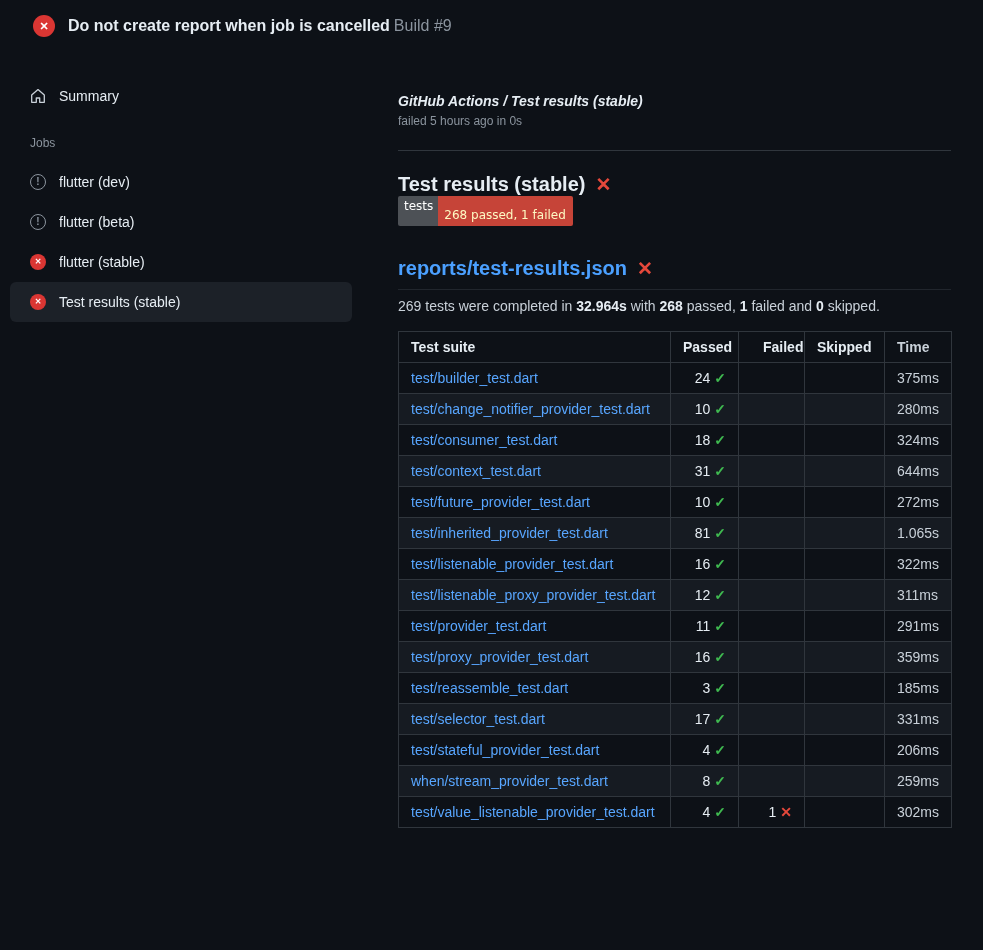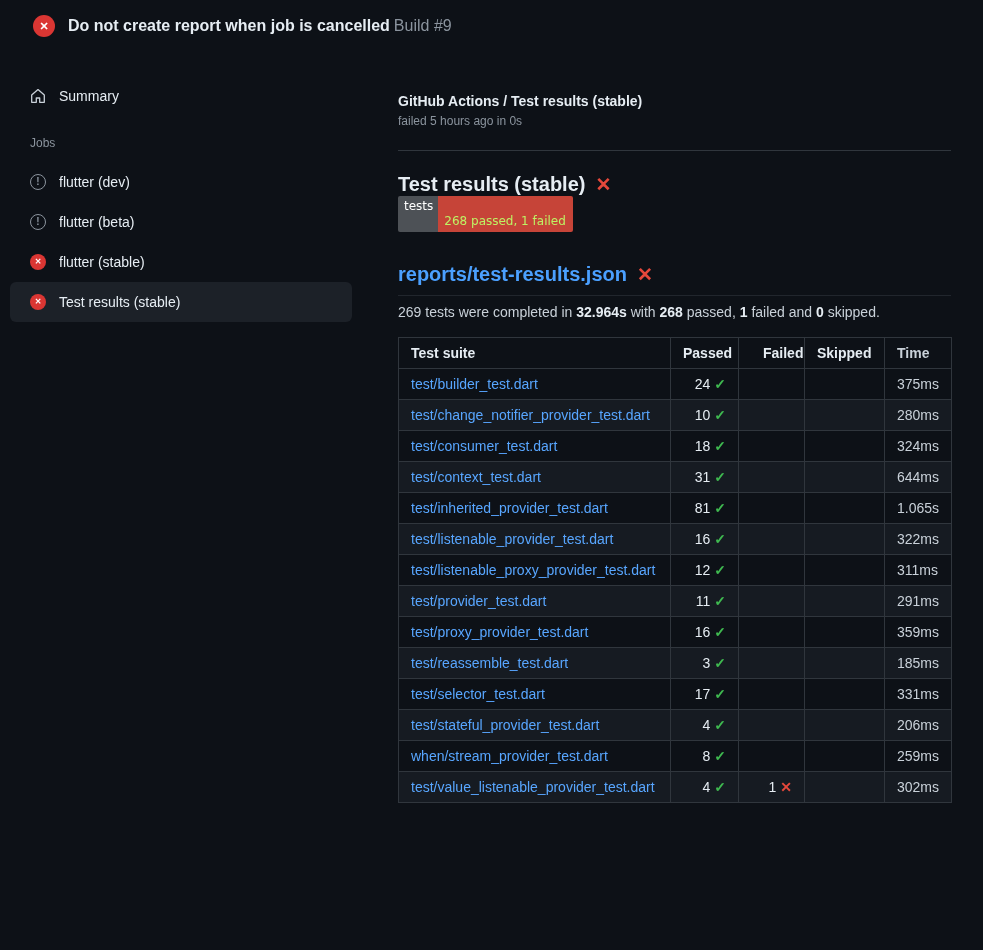--- a/index.html
+++ b/index.html
@@ -38,29 +38,29 @@
     flex:0 0 auto; line-height:1;
   }
   .icon-fail {
     width:16px; height:16px; border-radius:50%; background:#da3633; color:#fff;
     font-size:8px; font-weight:700; display:flex; align-items:center; justify-content:center;
     flex:0 0 auto; line-height:1;
   }
 
   
   .main { flex:1 1 auto; min-width:0; padding:44px 32px 0 36px; }
-  .breadcrumb { font-weight:700; font-size:14px; }
+  .breadcrumb { font-weight:700; font-size:14px;font-style:italic; }
   .status-line { color:#8b949e; font-size:12px; margin-top:5px; }
   .main-divider { border:none; border-top:1px solid #30363d; margin:22px 0 0 0; }
   .check-title { font-size:20px; font-weight:700; margin-top:22px; display:flex; align-items:center; gap:10px; line-height:23px; }
   .hx { color:#e5483b; font-weight:700; font-size:19px; line-height:1; }
 
   .badge { display:inline-flex; font-size:12px; border-radius:2px; overflow:hidden; line-height:1; font-family:"DejaVu Sans", sans-serif; }
   .badge .b-label { background:#4d5156; color:#fff; padding:4px 5px 5px 6px; }
-  .badge .b-value { background:#c64438; color:#bef264; padding:19px 7px 5px 6px; }
+  .badge .b-value { background:#c64438; color:#fef9c3; padding:13px 7px 5px 6px; }
 
   .report-title {
     margin-top:30px; font-size:20px; font-weight:700;
     display:flex; align-items:center; gap:10px; line-height:24px;
     border-bottom:1px solid #21262d; padding-bottom:9px;
   }
   .report-title a { color:#4ba0ff; text-decoration:none; }
   .summary-line { margin-top:8px; font-size:14px; color:#c9d1d9; }
   .summary-line b { color:#e6edf3; font-weight:700; }
 
@@ -173,20 +173,27 @@
             <td class="col-time"><span>324ms</span></td>
           </tr>
           <tr>
             <td class="col-suite"><a href="#">test/context_test.dart</a></td>
             <td class="col-passed"><span>31</span> <span class="check">✓</span></td>
             <td class="col-failed"></td>
             <td class="col-skipped"></td>
             <td class="col-time"><span>644ms</span></td>
           </tr>
           <tr>
+            <td class="col-suite"><a href="#">test/future_provider_test.dart</a></td>
+            <td class="col-passed"><span>10</span> <span class="check">✓</span></td>
+            <td class="col-failed"></td>
+            <td class="col-skipped"></td>
+            <td class="col-time"><span>272ms</span></td>
+          </tr>
+          <tr>
             <td class="col-suite"><a href="#">test/inherited_provider_test.dart</a></td>
             <td class="col-passed"><span>81</span> <span class="check">✓</span></td>
             <td class="col-failed"></td>
             <td class="col-skipped"></td>
             <td class="col-time"><span>1.065s</span></td>
           </tr>
           <tr>
             <td class="col-suite"><a href="#">test/listenable_provider_test.dart</a></td>
             <td class="col-passed"><span>16</span> <span class="check">✓</span></td>
             <td class="col-failed"></td>

